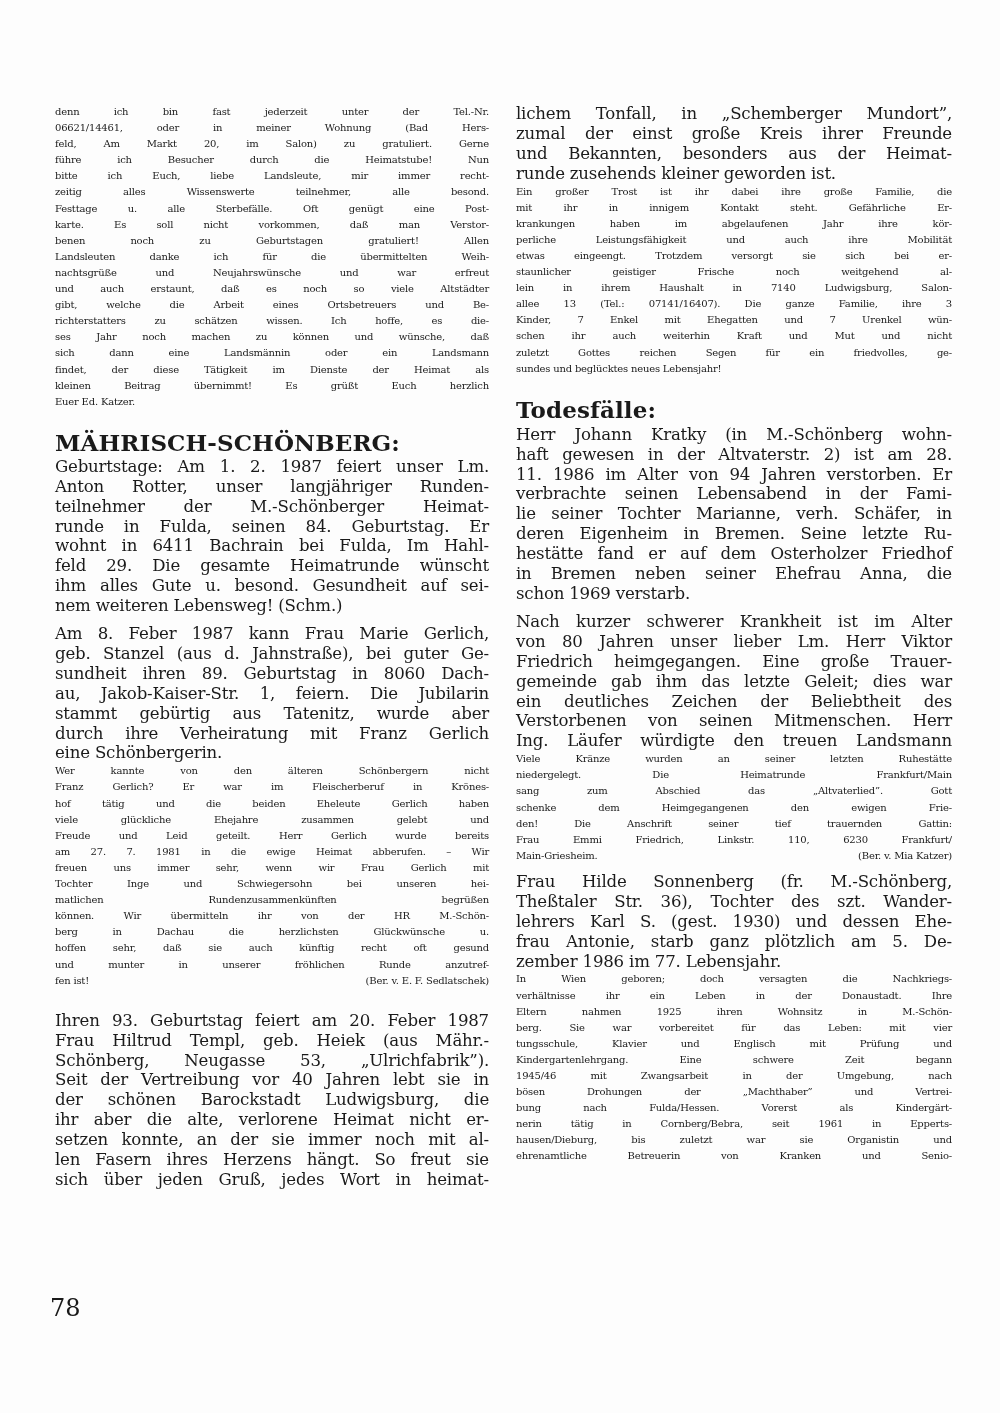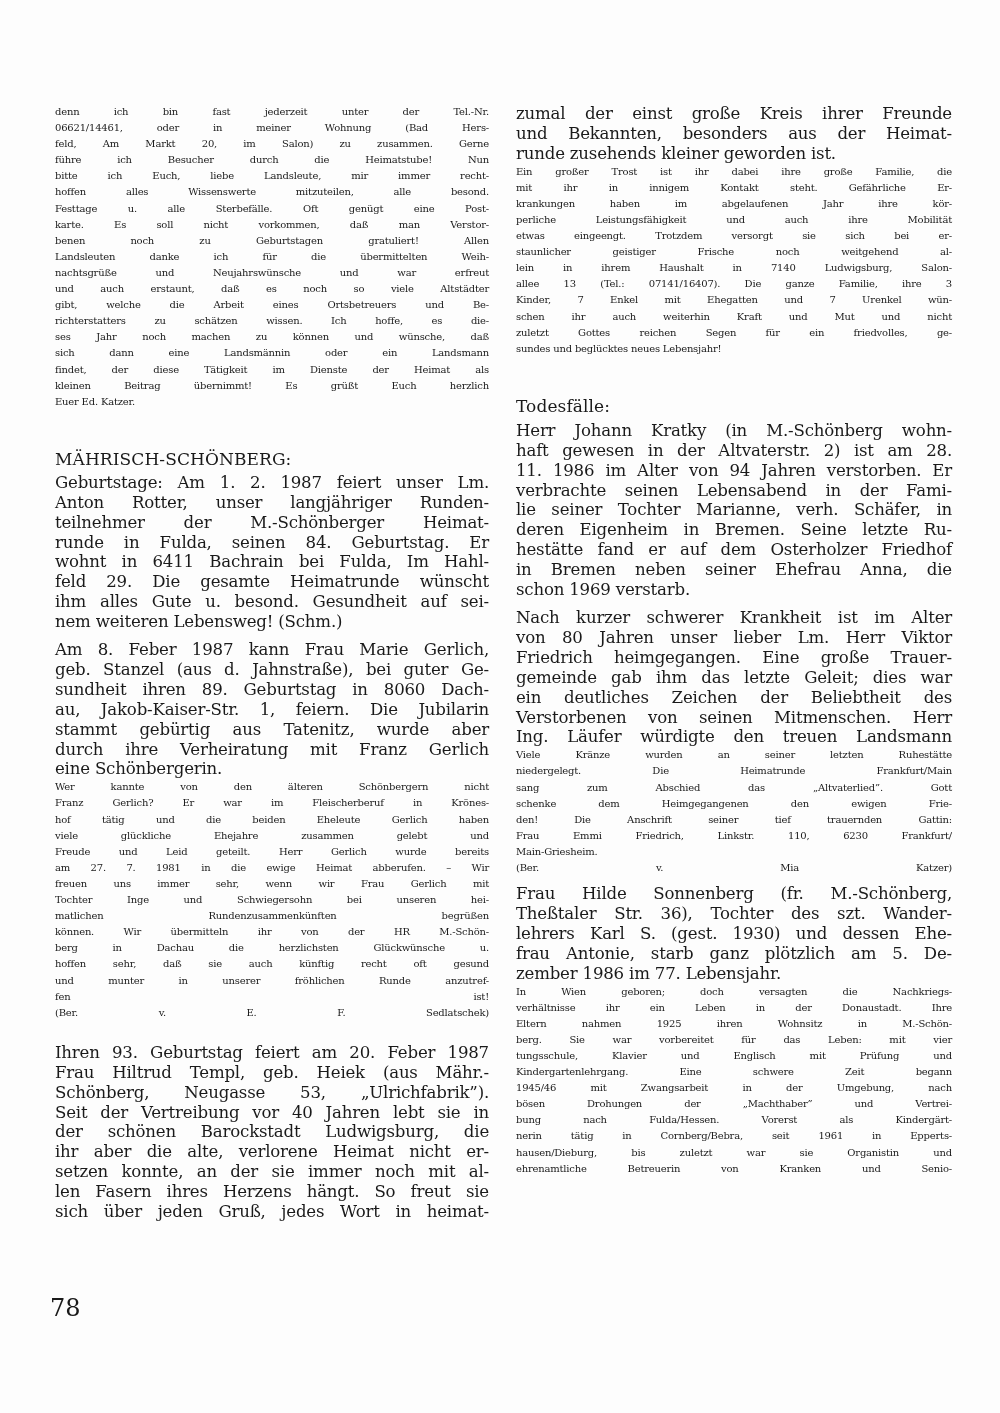--- a/index.html
+++ b/index.html
@@ -5,40 +5,40 @@
   html,body{margin:0;padding:0;background:#fff;}
   body{width:1000px;height:1413px;position:relative;overflow:hidden;font-family:"DejaVu Serif","Liberation Serif",serif;color:#1a1a1a;}
   .page{position:absolute;left:0;top:0;width:1000px;height:1413px;background:#fdfdfd;}
   .col{position:absolute;}
   .col-left{left:55px;top:104px;width:434px;}
   .col-right{left:516px;top:104px;width:436px;}
   .line{display:block;white-space:nowrap;text-align:justify;text-align-last:justify;overflow:visible;}
   .line.last{text-align-last:left;}
   .s{font-size:10px;line-height:16.1px;letter-spacing:-0.2px;}
   .m{font-size:16.6px;line-height:19.9px;letter-spacing:-0.2px;}
-  .h{font-size:17px;line-height:22px;font-weight:normal;letter-spacing:0.1px;margin-top:16px;}
+  .h{font-size:23px;line-height:22px;font-weight:bold;letter-spacing:0.1px;}
   b{font-weight:normal;}
   .gap-s{height:8px;}
   .gap-l{height:22px;}
-  .right-sig{display:flex;justify-content:space-between;flex-direction:column;}
+  .right-sig{display:flex;justify-content:space-between;}
   .pagenum{position:absolute;left:50px;top:1294px;font-size:24px;font-family:"DejaVu Serif",serif;}
 </style>
 </head>
 <body>
 
 <div class="page">
 
   <div class="col col-left">
     <div class="s" id="intro">
         <span class="line">denn ich bin fast jederzeit unter der Tel.-Nr.</span>
         <span class="line">06621/14461, oder in meiner Wohnung (Bad Hers-</span>
-        <span class="line">feld, Am Markt 20, im Salon) zu zusammen. Gerne</span>
+        <span class="line">feld, Am Markt 20, im Salon) zu gratuliert. Gerne</span>
         <span class="line">führe ich Besucher durch die Heimatstube! Nun</span>
         <span class="line">bitte ich Euch, liebe Landsleute, mir immer recht-</span>
-        <span class="line">hoffen alles Wissenswerte mitzuteilen, alle besond.</span>
+        <span class="line">zeitig alles Wissenswerte teilnehmer, alle besond.</span>
         <span class="line">Festtage u. alle Sterbefälle. Oft genügt eine Post-</span>
         <span class="line">karte. Es soll nicht vorkommen, daß man Verstor-</span>
         <span class="line">benen noch zu Geburtstagen gratuliert! Allen</span>
         <span class="line">Landsleuten danke ich für die übermittelten Weih-</span>
         <span class="line">nachtsgrüße und Neujahrswünsche und war erfreut</span>
         <span class="line">und auch erstaunt, daß es noch so viele Altstädter</span>
         <span class="line">gibt, welche die Arbeit eines Ortsbetreuers und Be-</span>
         <span class="line">richterstatters zu schätzen wissen. Ich hoffe, es die-</span>
         <span class="line">ses Jahr noch machen zu können und wünsche, daß</span>
         <span class="line">sich dann eine Landsmännin oder ein Landsmann</span>
@@ -73,20 +73,21 @@
     <div class="gap-l"></div>
     <div class="m">
       <span class="line"><span>Ihren </span><b>93. Geburtstag</b><span> feiert am 20. Feber 1987</span></span>
       <span class="line"><span>Frau </span><b>Hiltrud Templ,</b><span> geb. Heiek (aus Mähr.-</span></span>
       <span id="templ-lines"><span class="line">Schönberg, Neugasse 53, „Ulrichfabrik”).</span><span class="line">Seit der Vertreibung vor 40 Jahren lebt sie in</span><span class="line">der schönen Barockstadt Ludwigsburg, die</span><span class="line">ihr aber die alte, verlorene Heimat nicht er-</span><span class="line">setzen konnte, an der sie immer noch mit al-</span><span class="line">len Fasern ihres Herzens hängt. So freut sie</span><span class="line">sich über jeden Gruß, jedes Wort in heimat-</span></span>
     </div>
   </div>
 
   <div class="col col-right">
     <div class="m" id="templ-cont">
+        <span class="line">lichem Tonfall, in „Schemberger Mundort”,</span>
         <span class="line">zumal der einst große Kreis ihrer Freunde</span>
         <span class="line">und Bekannten, besonders aus der Heimat-</span>
         <span class="line last">runde zusehends kleiner geworden ist.</span>
       </div>
     <div class="s" id="templ-small">
         <span class="line">Ein großer Trost ist ihr dabei ihre große Familie, die</span>
         <span class="line">mit ihr in innigem Kontakt steht. Gefährliche Er-</span>
         <span class="line">krankungen haben im abgelaufenen Jahr ihre kör-</span>
         <span class="line">perliche Leistungsfähigkeit und auch ihre Mobilität</span>
         <span class="line">etwas eingeengt. Trotzdem versorgt sie sich bei er-</span>

